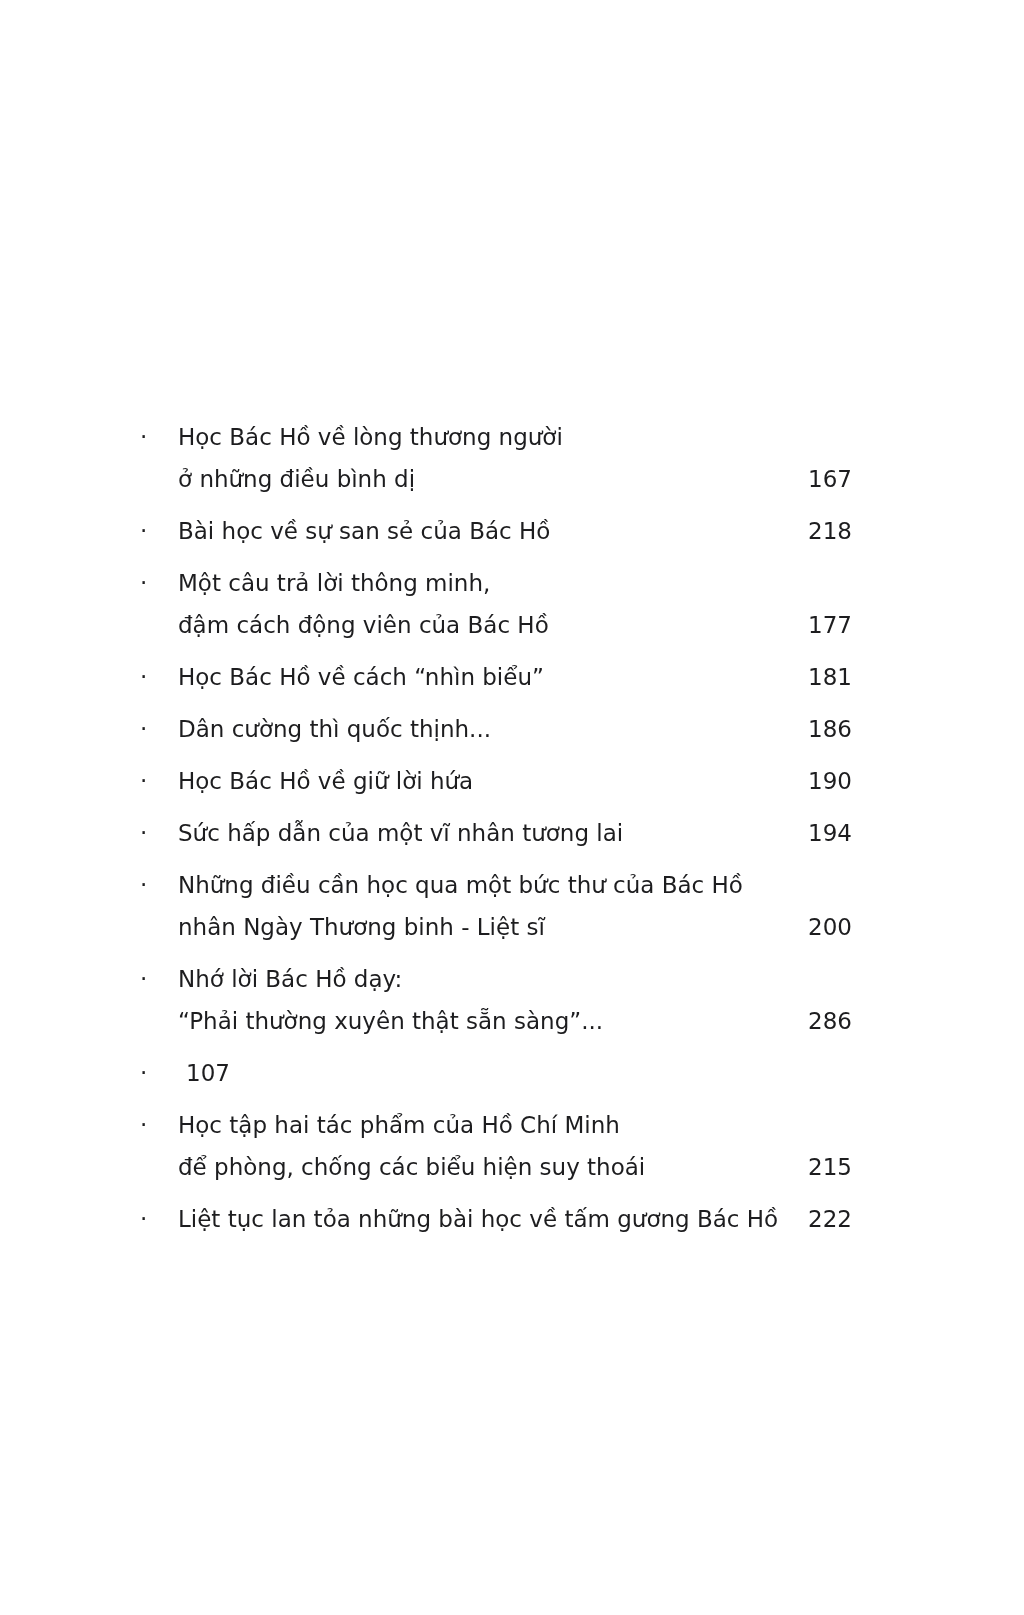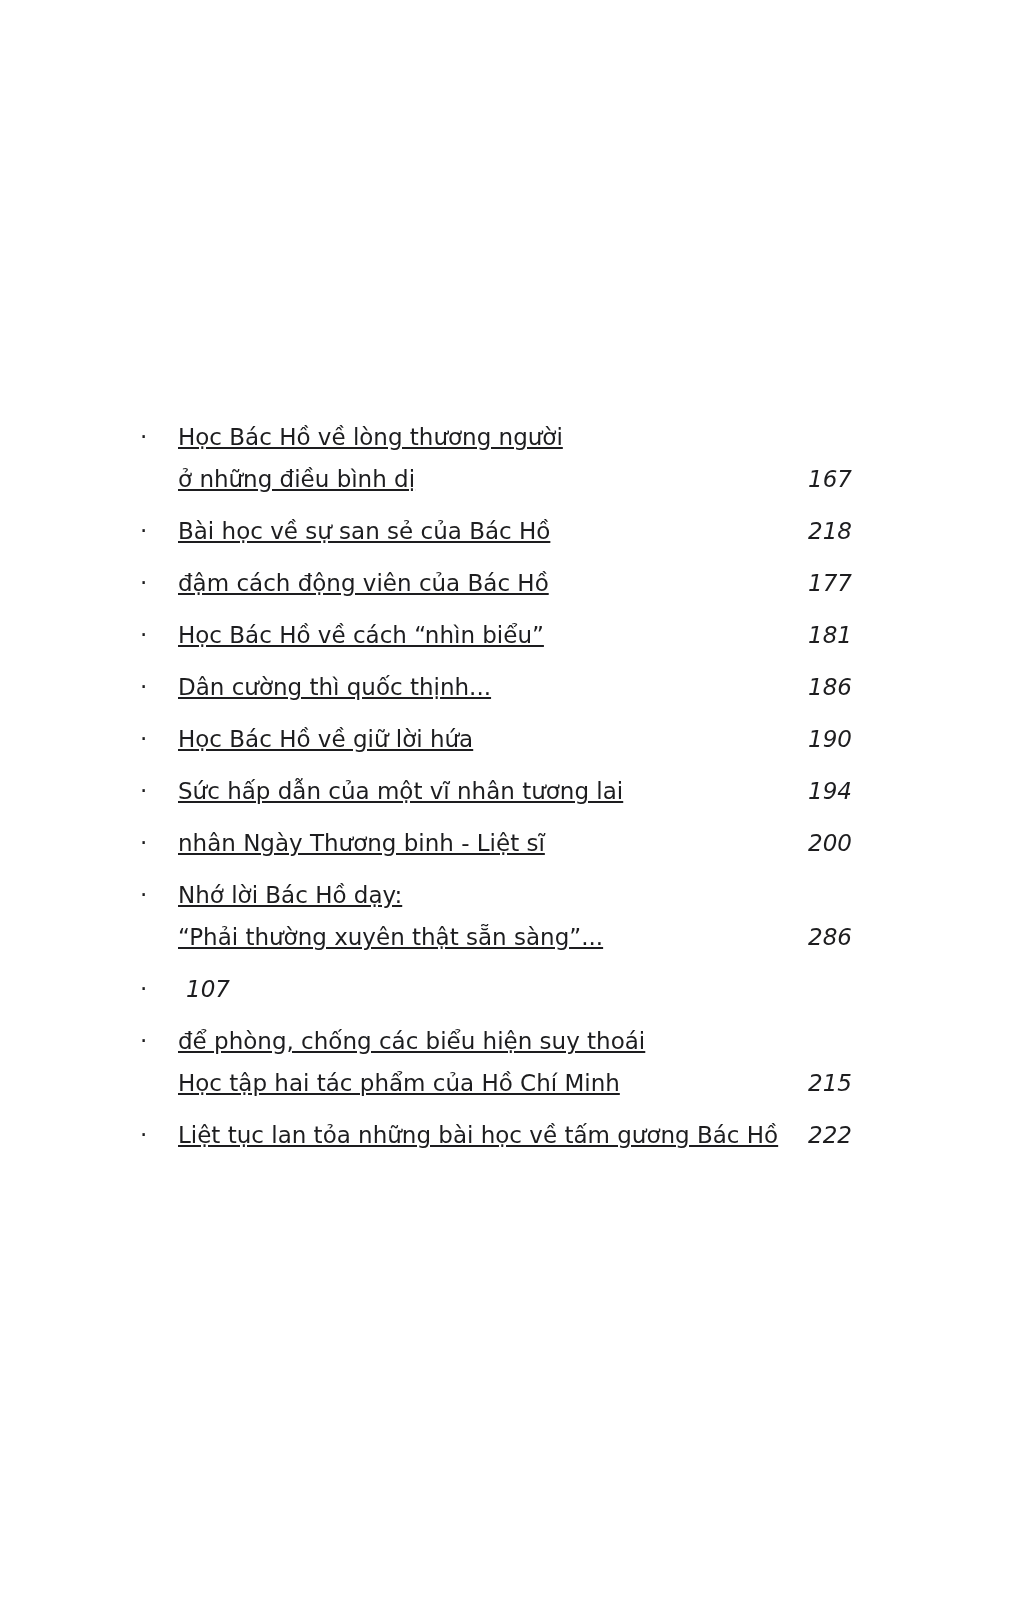--- a/index.html
+++ b/index.html
@@ -31,32 +31,30 @@
   .bullet {
     flex: 0 0 38px;
     align-self: flex-start;
     font-size: 23px;
     line-height: 42px;
     color: #1d1d1f;
   }
   .entry-text {
     flex: 1 1 auto;
     padding-right: 16px;
-    text-decoration: underline;
   }
   .entry-text .line {
     white-space: nowrap;
   }
   .entry-page {
     flex: 0 0 auto;
     align-self: flex-end;
     text-align: right;
     min-width: 52px;
     line-height: 42px;
-    font-style: italic;
   }
 </style>
 </head>
 <body>
 
 <div class="toc-container">
   <div>
   <div class="toc-entry">
     <span class="bullet">·</span>
     <div class="entry-text">
@@ -70,20 +68,21 @@
     <span class="bullet">·</span>
     <div class="entry-text">
           <div class="line">Bài học về sự san sẻ của Bác Hồ</div>
         </div>
     <span class="entry-page">218</span>
   </div>
 
   <div class="toc-entry">
     <span class="bullet">·</span>
     <div class="entry-text">
+          <div class="line">Một câu trả lời thông minh,</div>
           <div class="line">đậm cách động viên của Bác Hồ</div>
         </div>
     <span class="entry-page">177</span>
   </div>
 
   <div class="toc-entry">
     <span class="bullet">·</span>
     <div class="entry-text">
           <div class="line">Học Bác Hồ về cách “nhìn biểu”</div>
         </div>
@@ -110,20 +109,21 @@
     <span class="bullet">·</span>
     <div class="entry-text">
           <div class="line">Sức hấp dẫn của một vĩ nhân tương lai</div>
         </div>
     <span class="entry-page">194</span>
   </div>
 
   <div class="toc-entry">
     <span class="bullet">·</span>
     <div class="entry-text">
+          <div class="line">Những điều cần học qua một bức thư của Bác Hồ</div>
           <div class="line">nhân Ngày Thương binh - Liệt sĩ</div>
         </div>
     <span class="entry-page">200</span>
   </div>
 
   <div class="toc-entry">
     <span class="bullet">·</span>
     <div class="entry-text">
           <div class="line">Nhớ lời Bác Hồ dạy:</div>
           <div class="line">“Phải thường xuyên thật sẵn sàng”...</div>
@@ -132,22 +132,22 @@
   </div>
 
   <div class="toc-entry">
     <span class="bullet">·</span>
     <span class="entry-page">107</span>
   </div>
 
   <div class="toc-entry">
     <span class="bullet">·</span>
     <div class="entry-text">
+          <div class="line">Học tập hai tác phẩm của Hồ Chí Minh</div>
           <div class="line">để phòng, chống các biểu hiện suy thoái</div>
-          <div class="line">Học tập hai tác phẩm của Hồ Chí Minh</div>
         </div>
     <span class="entry-page">215</span>
   </div>
 
   <div class="toc-entry">
     <span class="bullet">·</span>
     <div class="entry-text">
           <div class="line">Liệt tục lan tỏa những bài học về tấm gương Bác Hồ</div>
         </div>
     <span class="entry-page">222</span>

